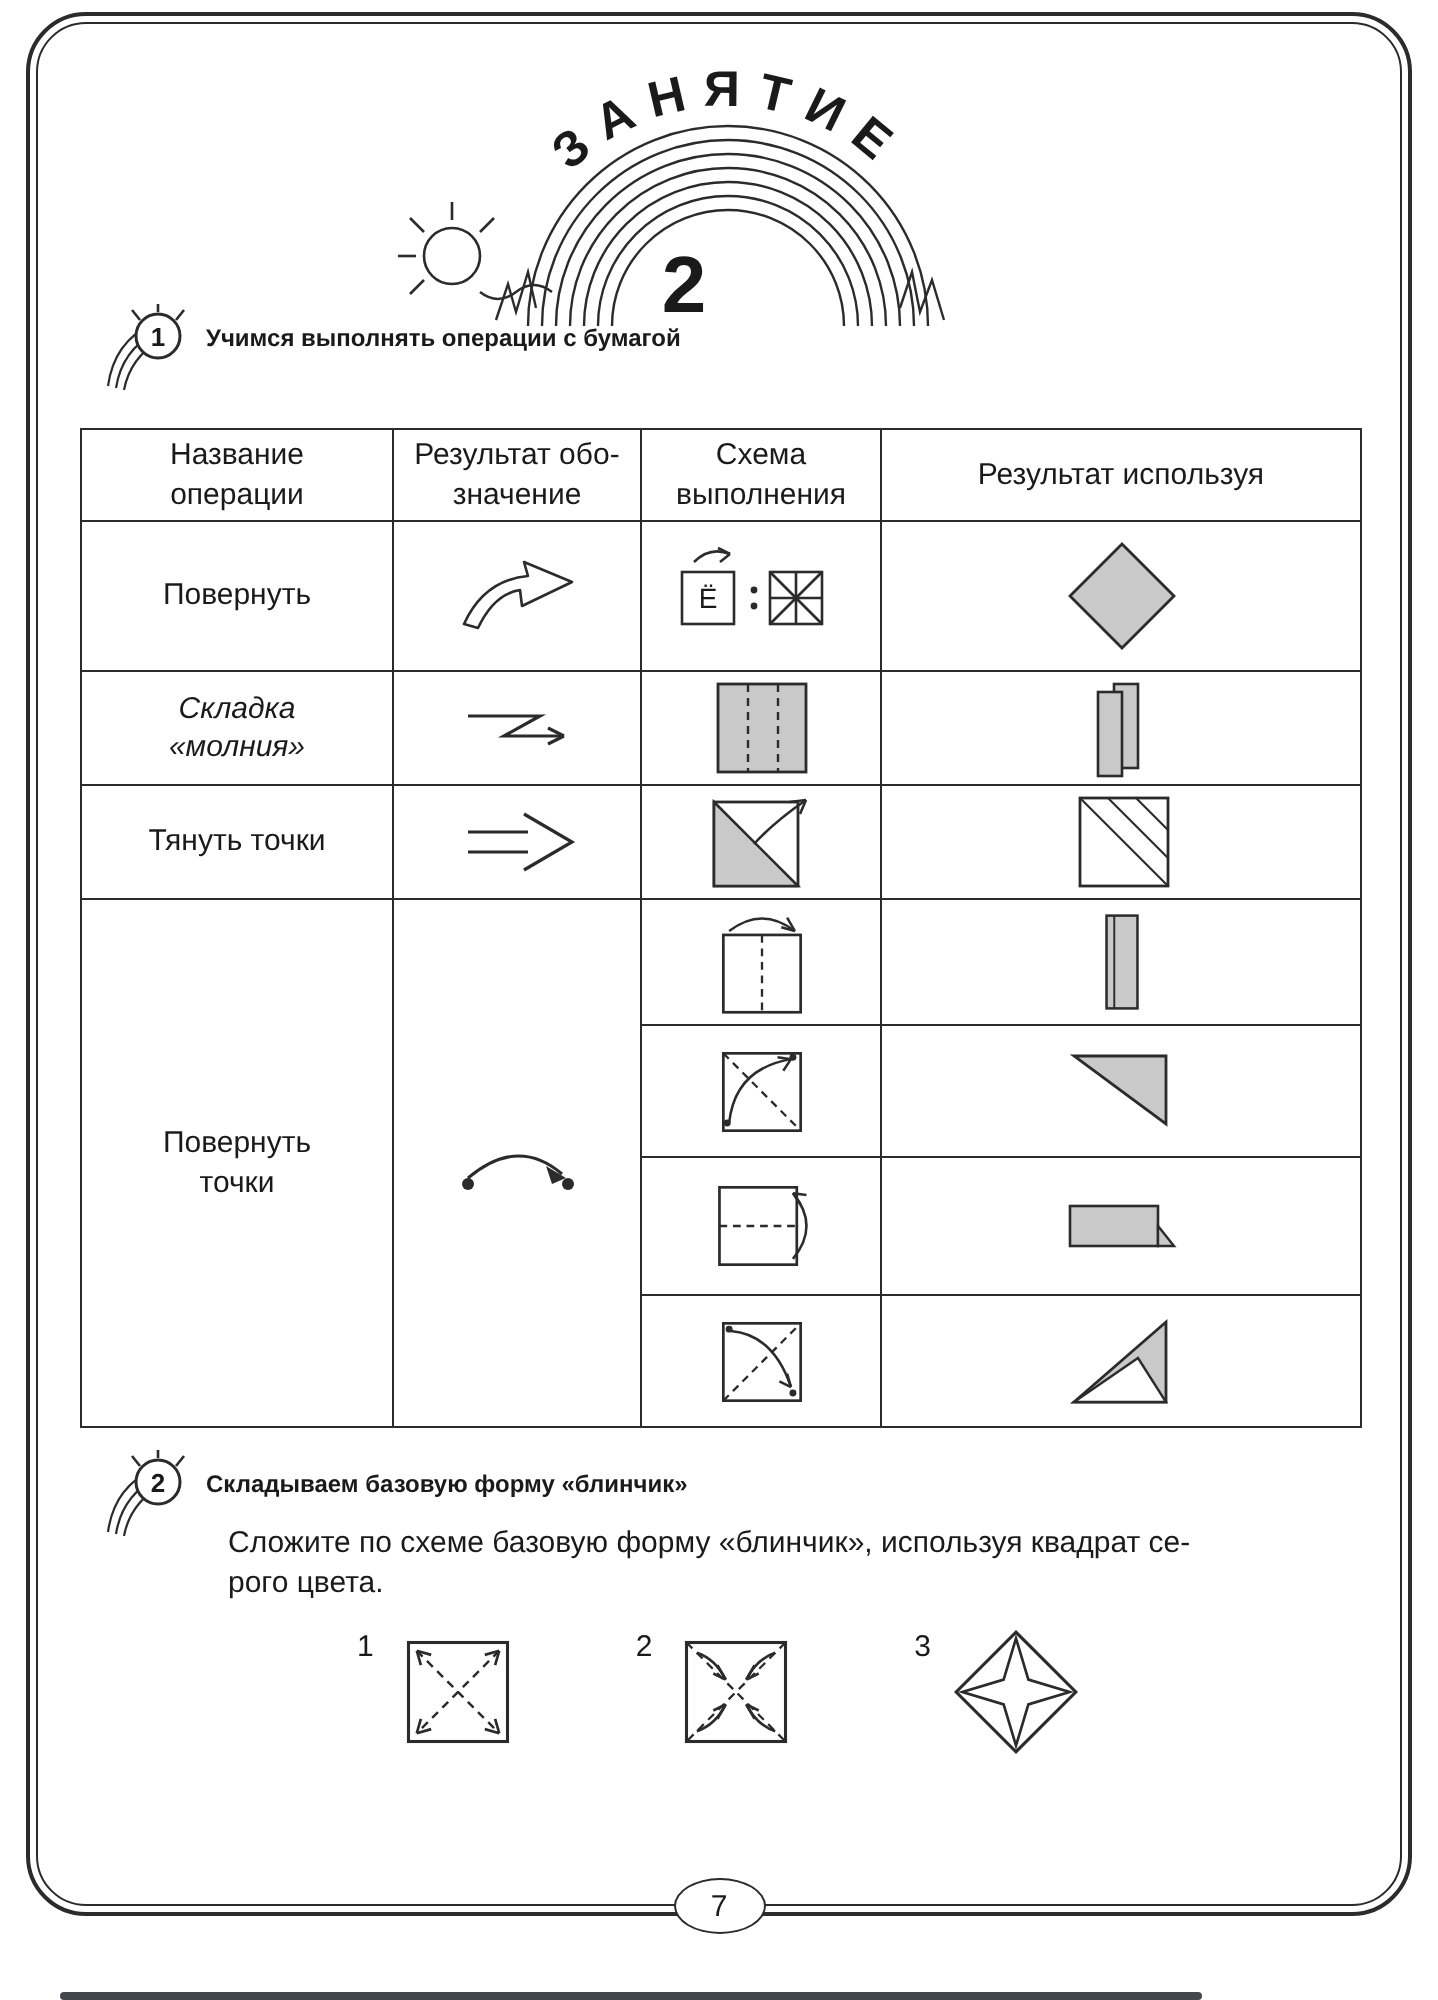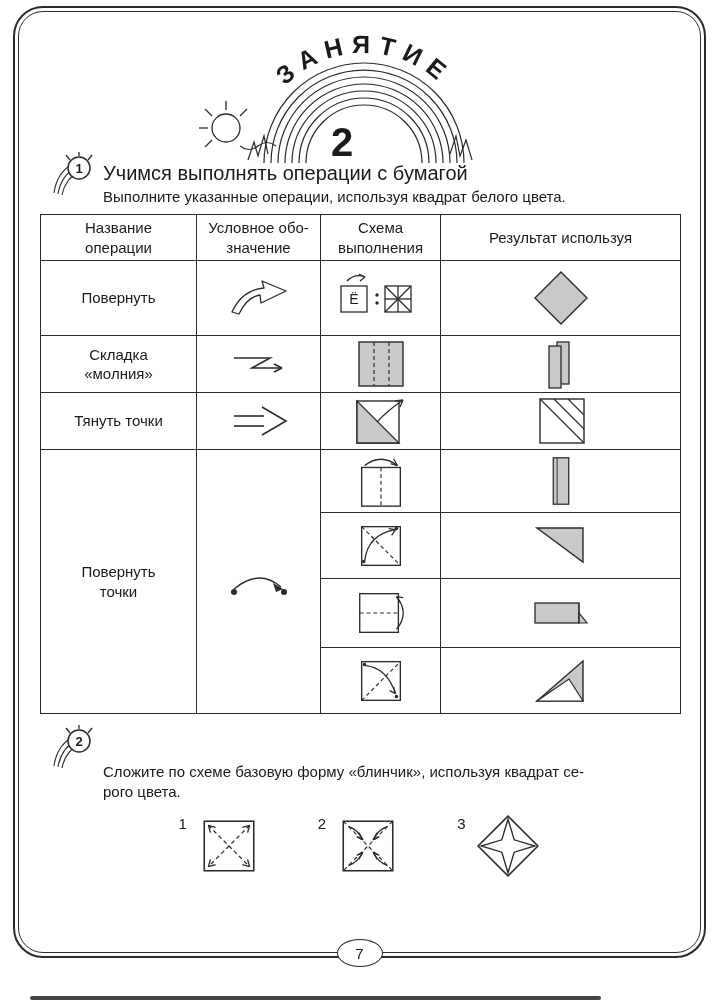--- a/index.html
+++ b/index.html
@@ -19,39 +19,39 @@
     border:1px solid #2b2b2b; border-radius:25px;
   }
 
   .lesson-header { position:absolute; left:192px; top:28px; width:330px; height:138px; }
   .lesson-header svg { width:330px; height:138px; display:block; }
 
   .badge { position:absolute; width:46px; height:44px; }
   .badge-1 { left:50px; top:151px; }
   .badge-2 { left:50px; top:724px; }
 
-  .sec-title { position:absolute; left:103px; font-size:20px; font-weight:normal; }
+  .sec-title { position:absolute; left:103px; font-size:12px; font-weight:bold; }
   .sec-title-1 { top:162px; }
   .sec-title-2 { top:735px; }
   .sec-sub { position:absolute; left:103px; font-size:15px; line-height:1.35; white-space:pre-line; width:575px; }
   .sec-sub-1 { top:187px; }
-  .sec-sub-2 { top:762px; }
+  .sec-sub-2 { top:762px;margin-left:11px; }
 
   .op-table {
     position:absolute; left:40px; top:214px; width:640px;
     border-collapse:collapse; table-layout:fixed;
   }
   .op-table th, .op-table td {
     border:1.6px solid #2b2b2b; text-align:center; vertical-align:middle;
     font-size:15px; font-weight:normal; padding:2px;
   }
   .pl { white-space:pre-line; line-height:1.3; }
   .rh-head { height:46px; }
   .rh-1 { height:75px; }
-  .rh-2 { height:57px; }
+  .rh-2 { height:57px;font-style:italic; }
   .rh-3 { height:56px; }
   .rh-4a { height:62px; }
   .rh-4b { height:66px; }
   .rh-4c { height:69px; }
   .rh-4d { height:66px; }
   .op-table svg { display:block; margin:0 auto; }
 
   .steps {
     position:absolute; left:40px; right:40px; top:813px;
     display:flex; justify-content:center; gap:56px;
@@ -118,34 +118,33 @@
       <g stroke="#2b2b2b" stroke-width="1.3">
         <line x1="29" y1="5" x2="29" y2="1"></line>
         <line x1="20" y1="9" x2="16" y2="4"></line>
         <line x1="38" y1="9" x2="42" y2="4"></line>
       </g>
       <circle cx="29" cy="17" r="11" fill="#fff" stroke="#2b2b2b" stroke-width="1.5"></circle>
       <text x="29" y="22" text-anchor="middle" font-size="13" font-weight="bold" fill="#1a1a1a">1</text>
     </svg>
   </div>
   <div class="sec-title sec-title-1">Учимся выполнять операции с бумагой</div>
-  <div class="sec-sub sec-sub-1">Выполните указанные операции, используя квадрат белого цвета.</div>
 
   <table class="op-table">
     <colgroup>
       <col style="width:156px">
         <col style="width:124px">
         <col style="width:120px">
         <col style="width:240px">
     </colgroup>
     <tbody>
         <tr class="rh-head">
       <th class="pl">Название
 операции</th>
-      <th class="pl">Условное обо-
+      <th class="pl">Результат обо-
 значение</th>
       <th class="pl">Схема
 выполнения</th>
       <th class="pl">Результат используя</th>
     </tr>
 
     <tr class="rh-1">
       <td class="pl">Повернуть</td>
       <td>
         <svg width="70" height="40" viewBox="0 0 70 40">
@@ -335,20 +334,21 @@
       </g>
       <g stroke="#2b2b2b" stroke-width="1.3">
         <line x1="29" y1="5" x2="29" y2="1"></line>
         <line x1="20" y1="9" x2="16" y2="4"></line>
         <line x1="38" y1="9" x2="42" y2="4"></line>
       </g>
       <circle cx="29" cy="17" r="11" fill="#fff" stroke="#2b2b2b" stroke-width="1.5"></circle>
       <text x="29" y="22" text-anchor="middle" font-size="13" font-weight="bold" fill="#1a1a1a">2</text>
     </svg>
   </div>
+  <div class="sec-title sec-title-2">Складываем базовую форму «блинчик»</div>
   <div class="sec-sub sec-sub-2">Сложите по схеме базовую форму «блинчик», используя квадрат се-
 рого цвета.</div>
 
   <div class="steps">
     <div class="step">
       <span class="step-label">1</span>
       <svg width="66" height="66" viewBox="0 0 64 64">
         <rect x="8" y="8" width="48" height="48" fill="#fff" stroke="#2b2b2b" stroke-width="1.5"></rect>
         <g stroke="#2b2b2b" stroke-width="1.2" stroke-dasharray="4 3" fill="none">
           <line x1="12" y1="12" x2="52" y2="52"></line>

